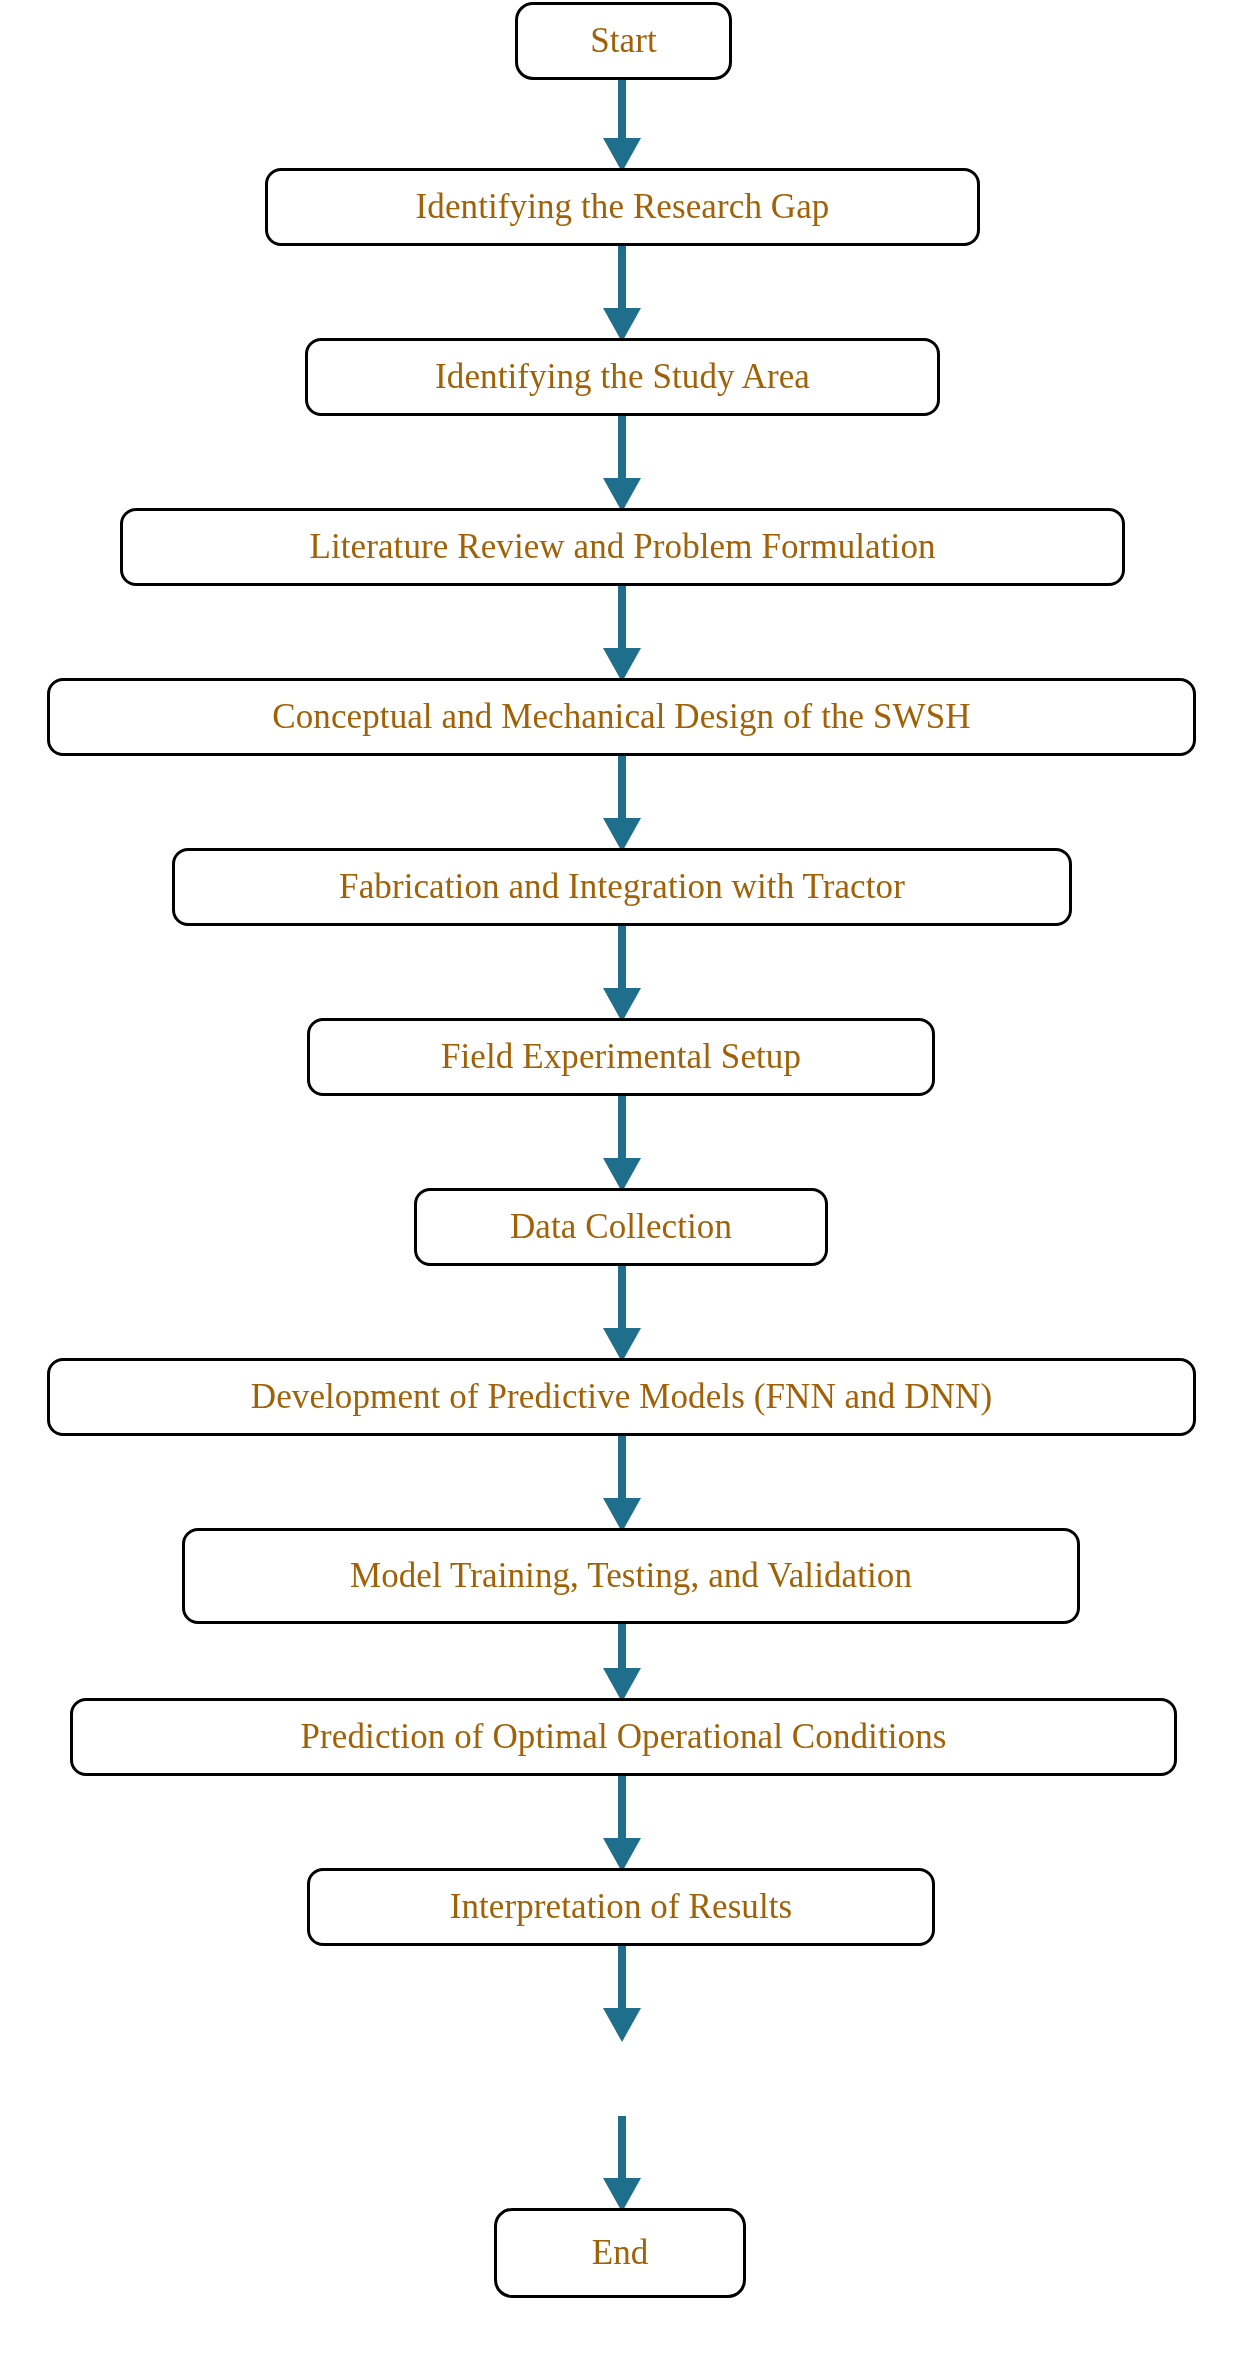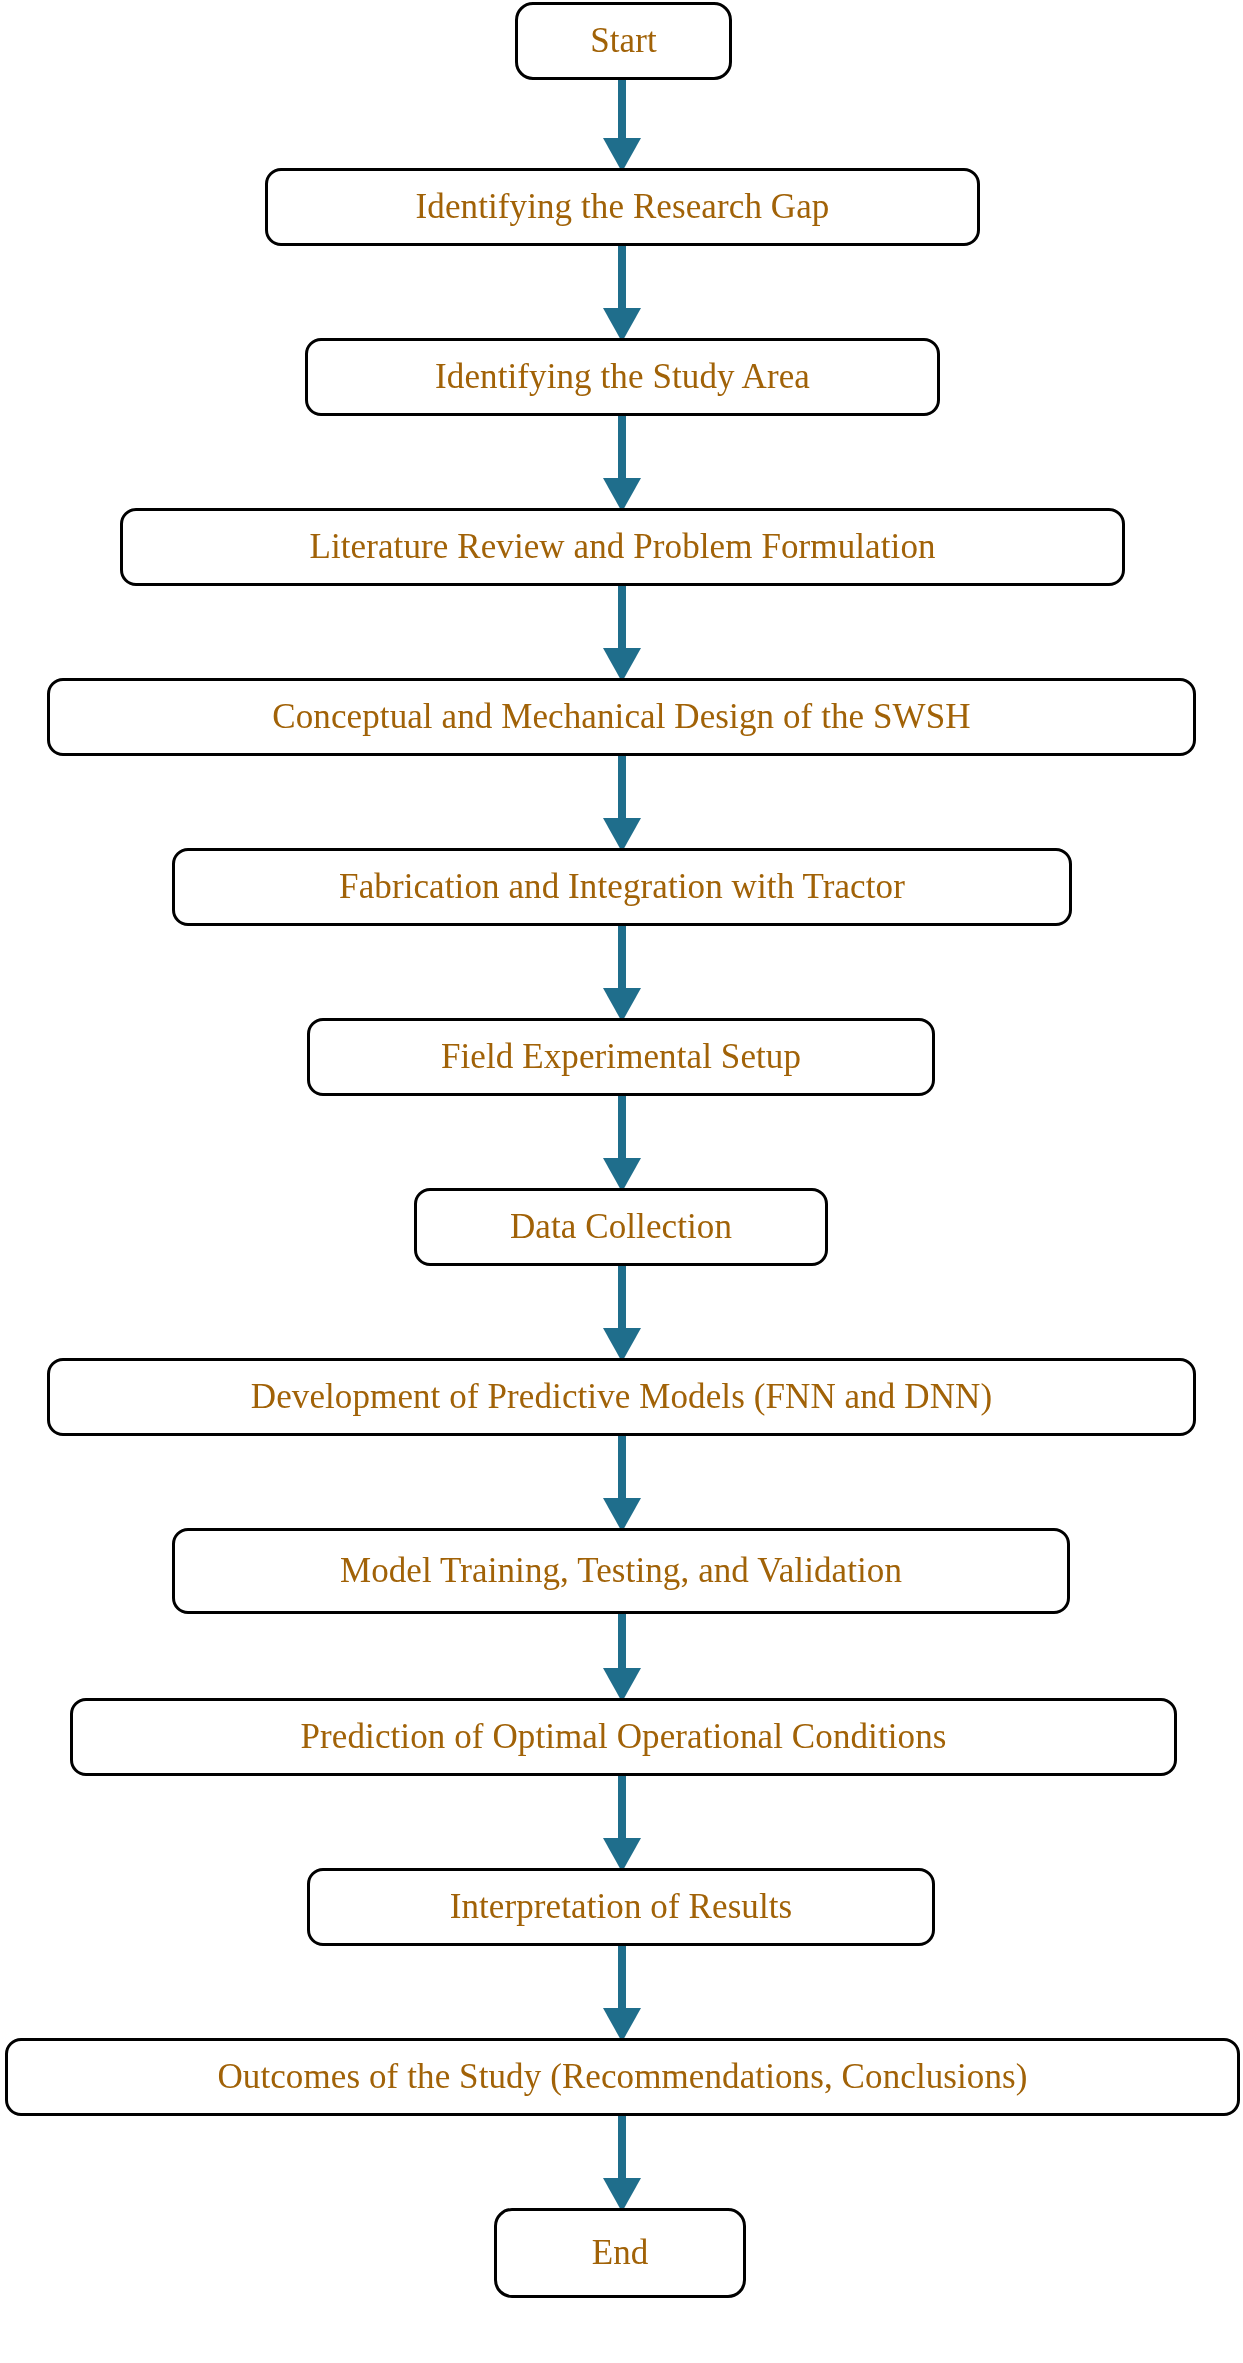--- a/index.html
+++ b/index.html
@@ -137,30 +137,27 @@
       </div>
       <div class="flow-node" style="left: 307px; top: 1018px; width: 628px; height: 78px;">
         <span class="node-label">Field Experimental Setup</span>
       </div>
       <div class="flow-node" style="left: 414px; top: 1188px; width: 414px; height: 78px;">
         <span class="node-label">Data Collection</span>
       </div>
       <div class="flow-node" style="left: 47px; top: 1358px; width: 1149px; height: 78px;">
         <span class="node-label">Development of Predictive Models (FNN and DNN)</span>
       </div>
-      <div class="flow-node" style="left: 172px; top: 1528px; width: 898px; height: 86px;">
+      <div class="flow-node" style="left: 182px; top: 1528px; width: 898px; height: 96px;">
         <span class="node-label">Model Training, Testing, and Validation</span>
       </div>
       <div class="flow-node" style="left: 70px; top: 1698px; width: 1107px; height: 78px; text-align: center;">
         <span class="node-label">Prediction of Optimal Operational Conditions</span>
       </div>
       <div class="flow-node" style="left: 307px; top: 1868px; width: 628px; height: 78px;">
         <span class="node-label">Interpretation of Results</span>
-      </div>
-      <div class="flow-node" style="left: 5px; top: 2038px; width: 1235px; height: 78px;">
-        <span class="node-label">Outcomes of the Study (Recommendations, Conclusions)</span>
       </div>
       <div class="flow-node terminal" style="left: 494px; top: 2208px; width: 252px; height: 90px;">
         <span class="node-label">End</span>
       </div>
     </div>
 
 </div>
 
 </body></html>

